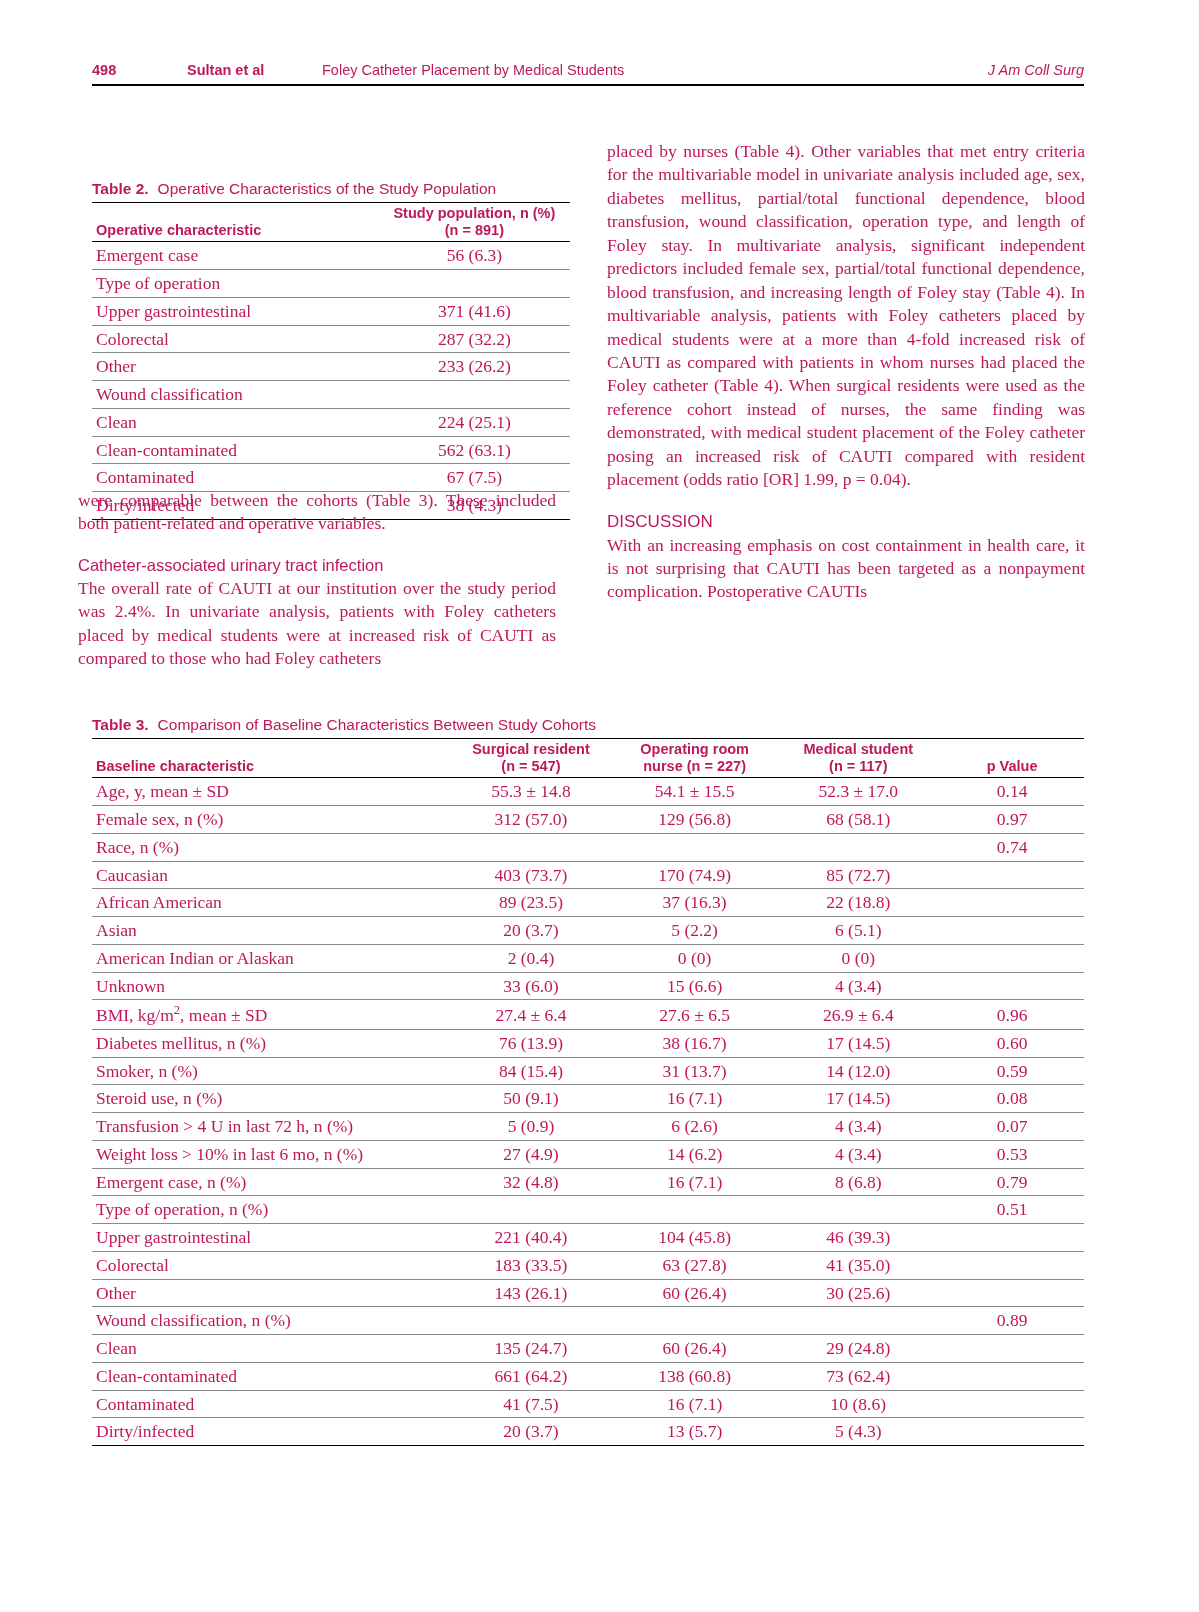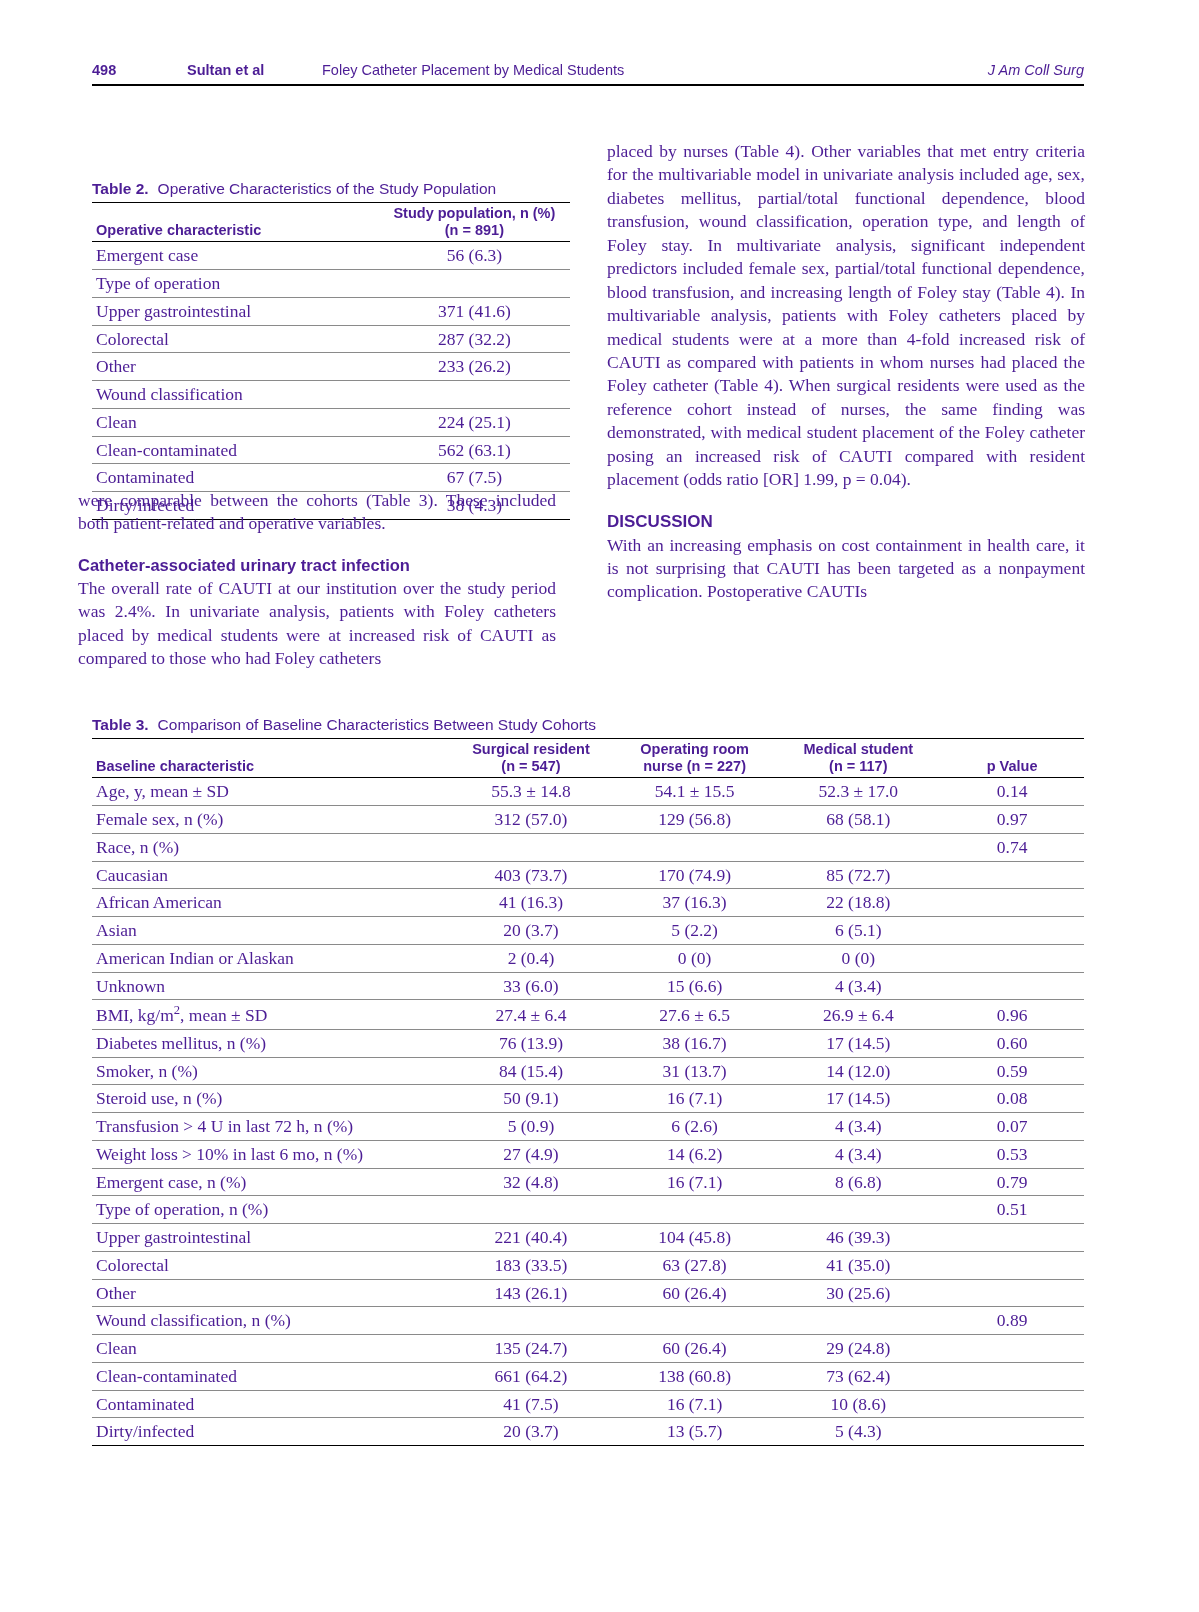--- a/index.html
+++ b/index.html
@@ -6,21 +6,21 @@
     margin: 0;
     padding: 0;
     background: #ffffff;
   }
   .page {
     position: relative;
     width: 1199px;
     height: 1612px;
     background: #ffffff;
     font-family: "Liberation Serif", serif;
-    color: #4c1d95;
+    color: #be185d;
     overflow: hidden;
   }
 
   
   .runhead {
     position: absolute;
     left: 92px;
     top: 62px;
     width: 992px;
     font-family: "Liberation Sans", sans-serif;
@@ -64,21 +64,21 @@
     font-size: 17.5px;
     line-height: 1.34;
     text-align: justify;
     text-justify: inter-word;
     hyphens: auto;
   }
 
   h2.head {
     font-family: "Liberation Sans", sans-serif;
     font-size: 16.5px;
-    font-weight: bold;
+    font-weight: normal;
     margin: 20px 0 2px 0;
   }
   h2.head.allcaps {
     font-size: 17px;
   }
 
   
   .tbl-block { width: 100%; }
   .tbl-caption {
     font-family: "Liberation Sans", sans-serif;
@@ -303,21 +303,21 @@
         </tr>
         <tr>
           <td class="indent">Caucasian</td>
           <td class="num">403 (73.7)</td>
           <td class="num">170 (74.9)</td>
           <td class="num">85 (72.7)</td>
           <td class="pval"></td>
         </tr>
         <tr>
           <td class="indent">African American</td>
-          <td class="num">41 (16.3)</td>
+          <td class="num">89 (23.5)</td>
           <td class="num">37 (16.3)</td>
           <td class="num">22 (18.8)</td>
           <td class="pval"></td>
         </tr>
         <tr>
           <td class="indent">Asian</td>
           <td class="num">20 (3.7)</td>
           <td class="num">5 (2.2)</td>
           <td class="num">6 (5.1)</td>
           <td class="pval"></td>

